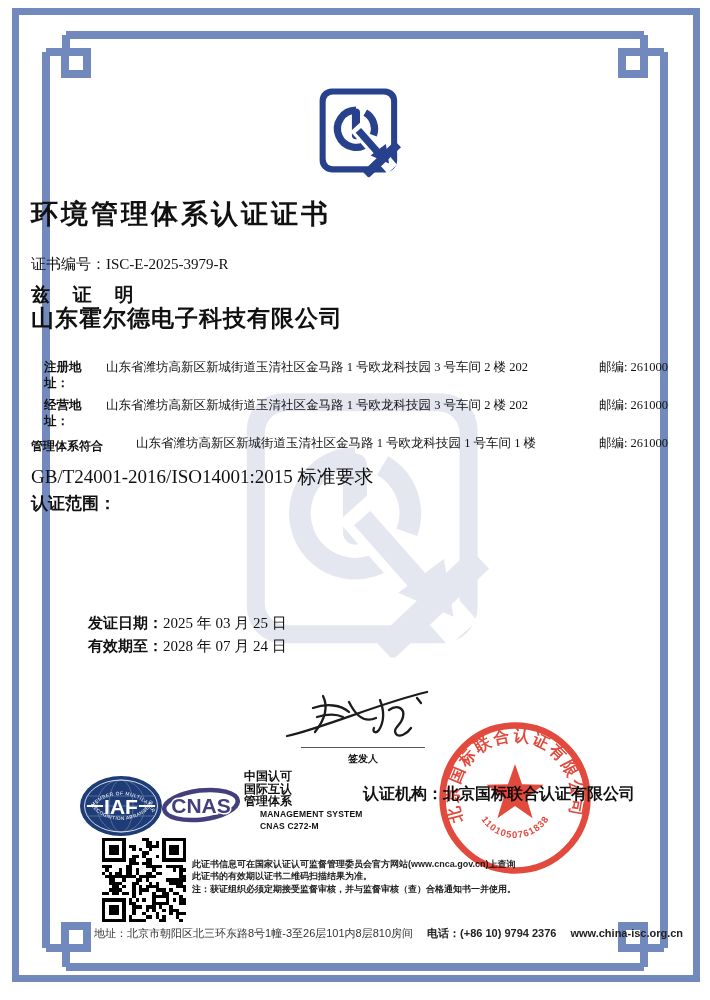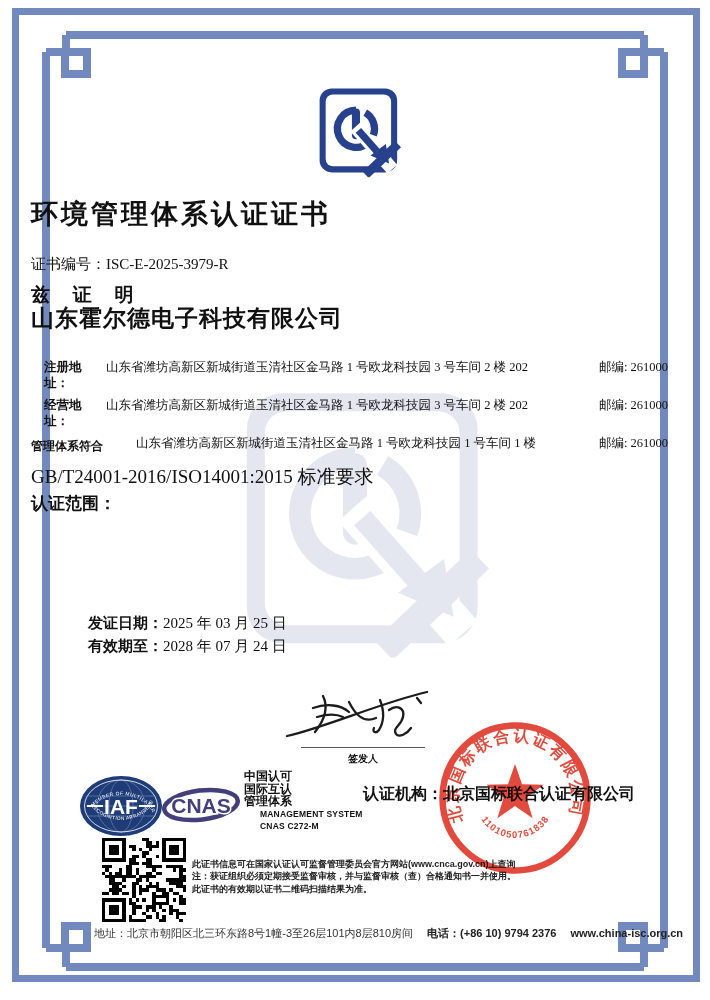--- a/index.html
+++ b/index.html
@@ -424,21 +424,21 @@
         <rect x="11" y="24" width="1" height="1"></rect>
         <rect x="12" y="24" width="1" height="1"></rect>
         <rect x="17" y="24" width="1" height="1"></rect>
         <rect x="18" y="24" width="1" height="1"></rect>
         <rect x="23" y="24" width="1" height="1"></rect>
       </g>
     </svg>
 
   <div class="abs fine">
     <div>此证书信息可在国家认证认可监督管理委员会官方网站(www.cnca.gov.cn)上查询</div>
+    <div>此证书的有效期以证书二维码扫描结果为准。</div>
     <div>注：获证组织必须定期接受监督审核，并与监督审核（查）合格通知书一并使用。</div>
-    <div>此证书的有效期以证书二维码扫描结果为准。</div>
   </div>
 
   <div class="abs footer">
     <span>地址：</span><span>北京市朝阳区北三环东路8号1幢-3至26层101内8层810房间</span><span class="gap"></span><b><span>电话：</span><span>(+86 10) 9794 2376</span></b><span class="gap"></span><b>www.china-isc.org.cn</b>
   </div>
 
 </div>
 
 </body></html>

